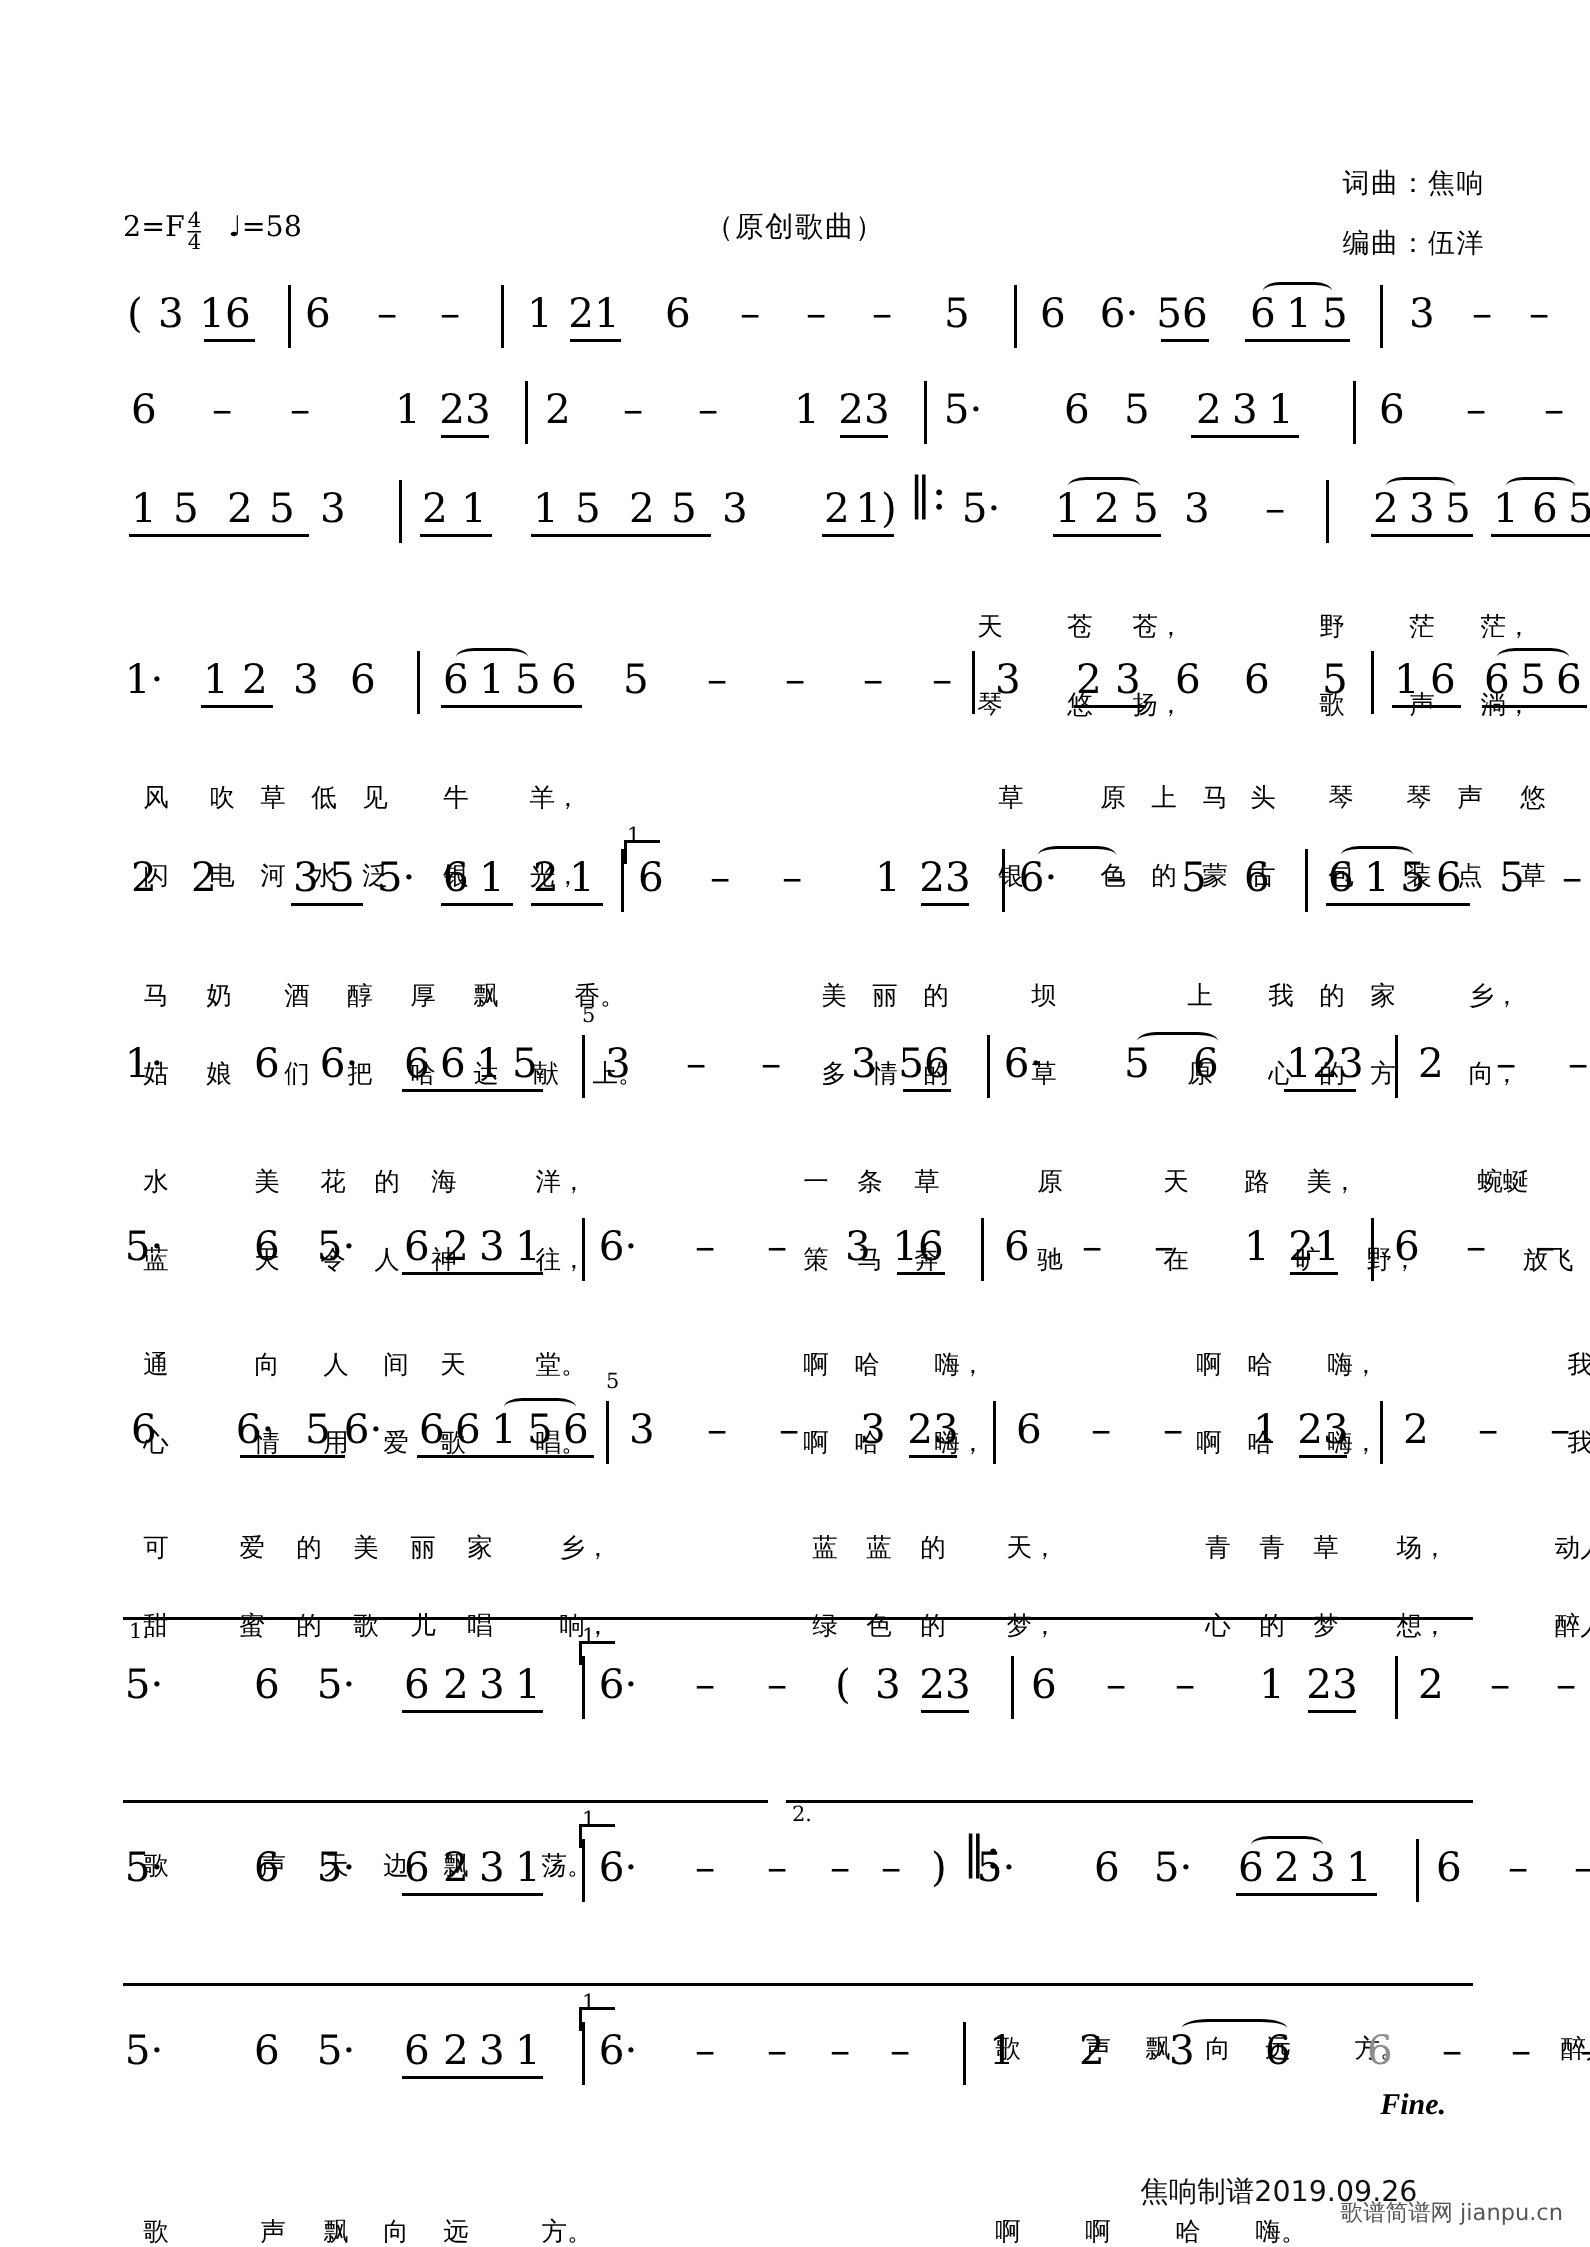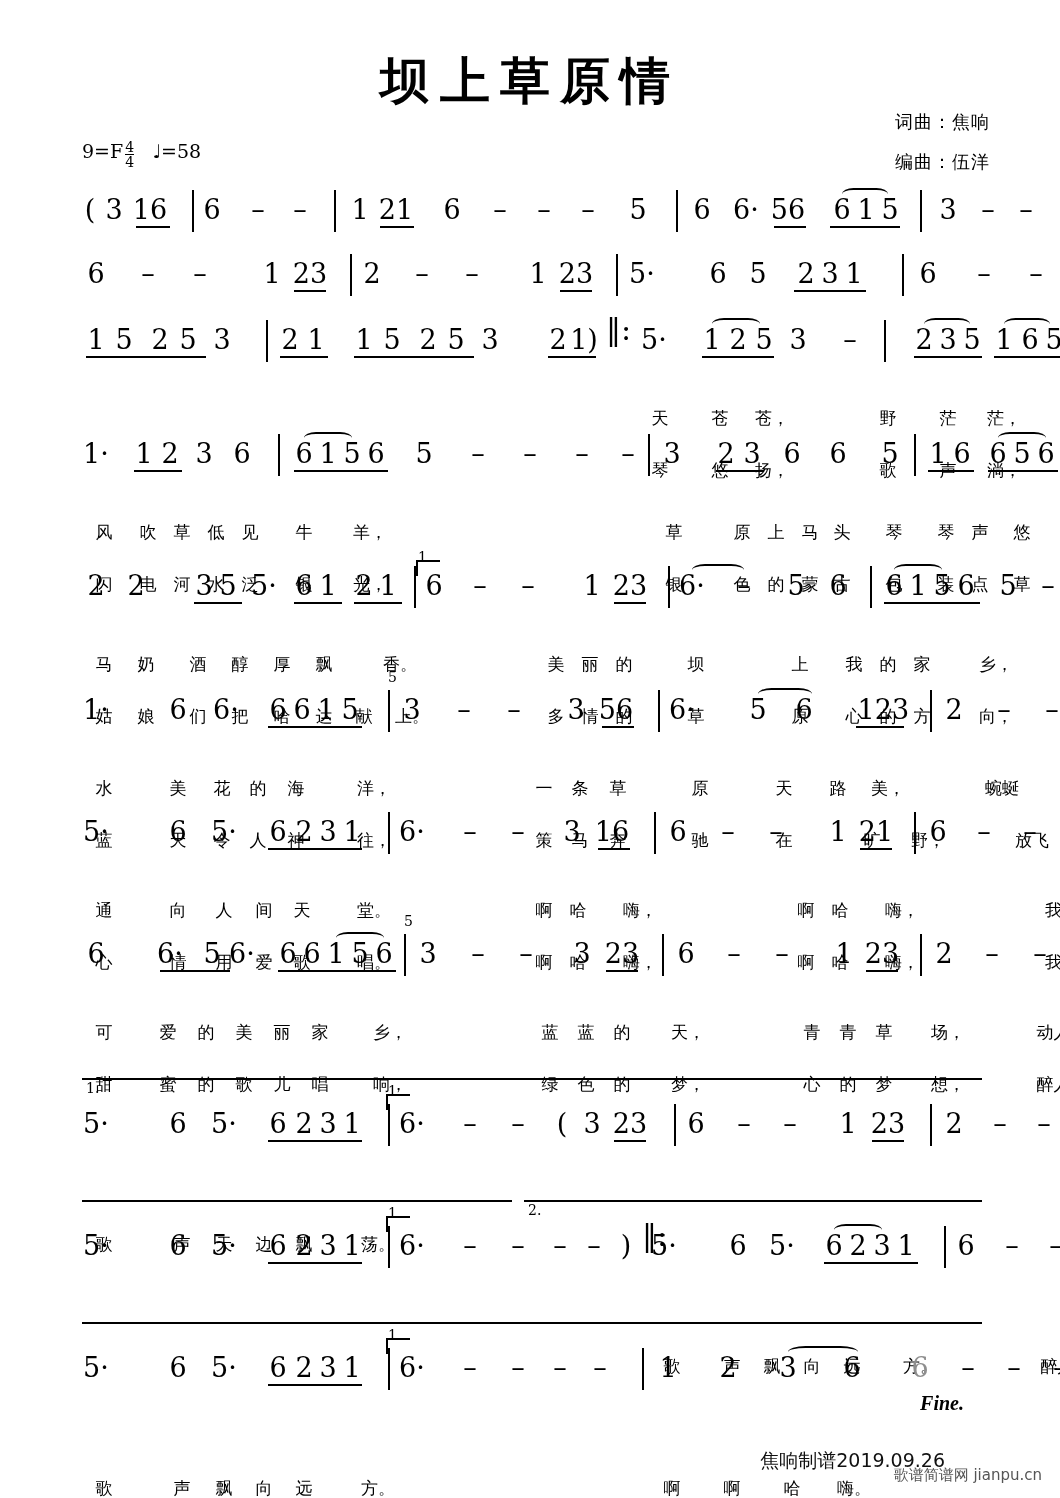--- a/index.html
+++ b/index.html
@@ -64,26 +64,26 @@
   .fine{position:absolute;right:96px;top:1392px;font-style:italic;font-weight:bold;font-size:20px;font-family:"Liberation Serif",serif;}
   .maker{position:absolute;right:115px;top:1448px;font-size:19px;font-family:"DejaVu Sans",sans-serif;color:#111;}
   .sitetag{position:absolute;right:18px;top:1466px;font-size:15px;font-family:"DejaVu Sans",sans-serif;color:#555;}
   .grey{color:#8e8e8e;}
 </style>
 </head>
 <body>
 
 <div class="sheet">
 
-  <div class="title">坝上草原情</div>
+  <div class="subtitle">（原创歌曲）</div>
   <div class="credit1">词曲：焦响</div>
   <div class="credit2">编曲：伍洋</div>
 
   <div class="keysig">
-    <span>9=F</span><span class="frac"><b>4</b><i>4</i></span><span class="tempo">♩=58</span>
+    <span>2=F</span><span class="frac"><b>4</b><i>4</i></span><span class="tempo">♩=58</span>
   </div>
 
   <div class="row" style="top:196px;">
     <div class="notes">
       <span style="left:8px;">(</span>
       <span style="left:32px;">3</span>
         <span style="left:68px;">16</span>
       <span style="left:130px;">6</span>
         <span style="left:176px;">–</span>
         <span style="left:218px;">–</span>

